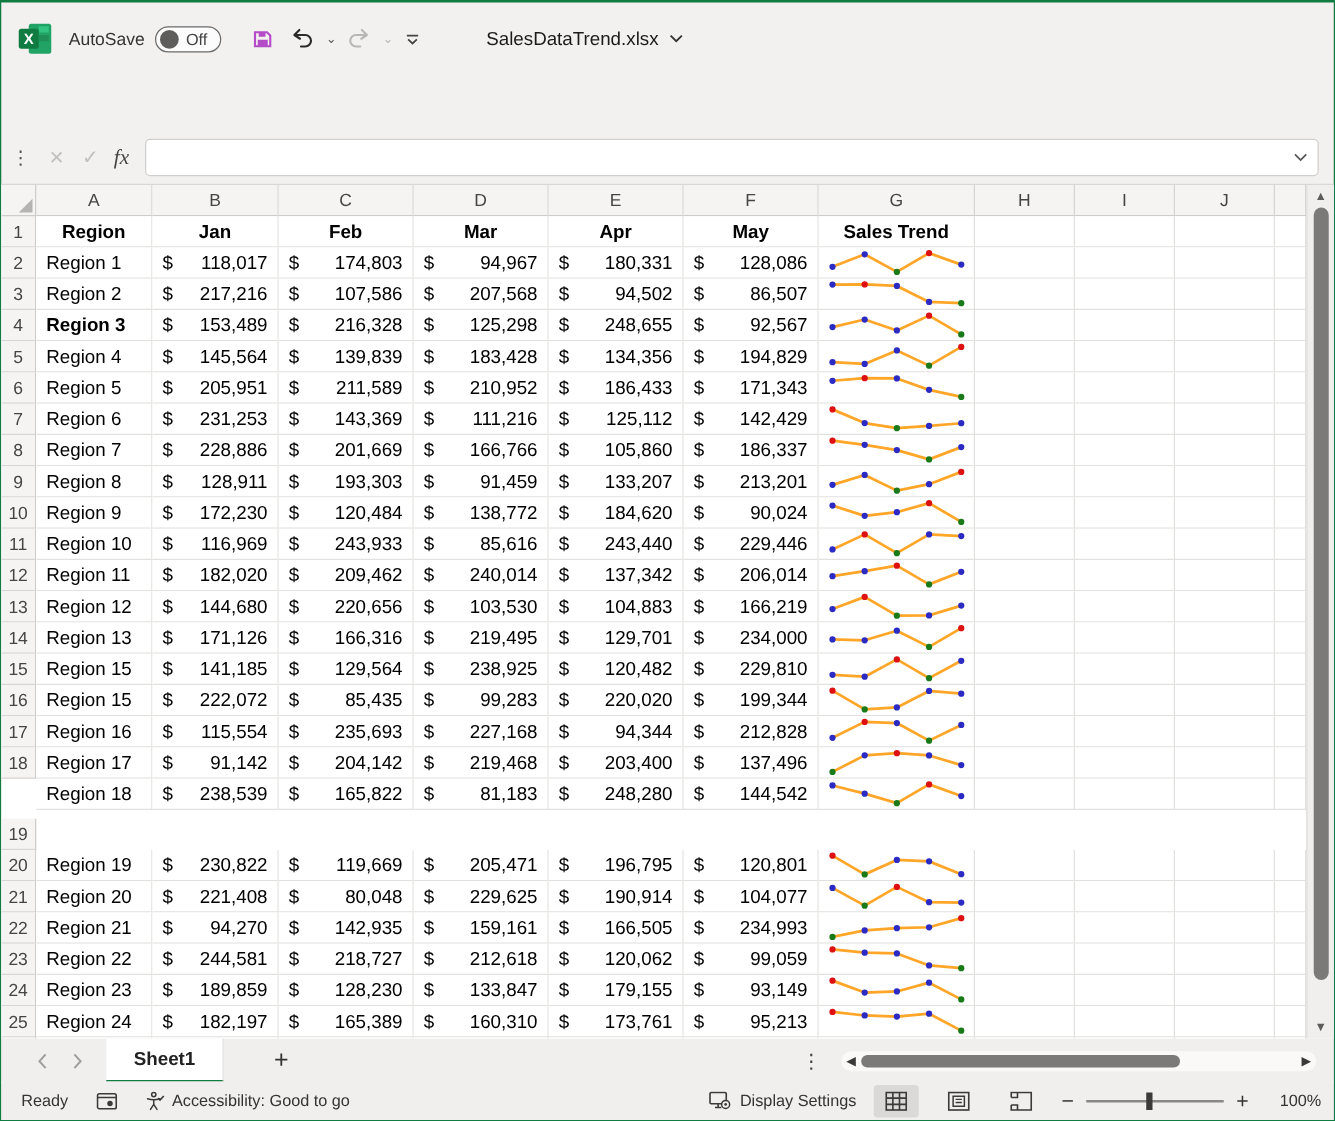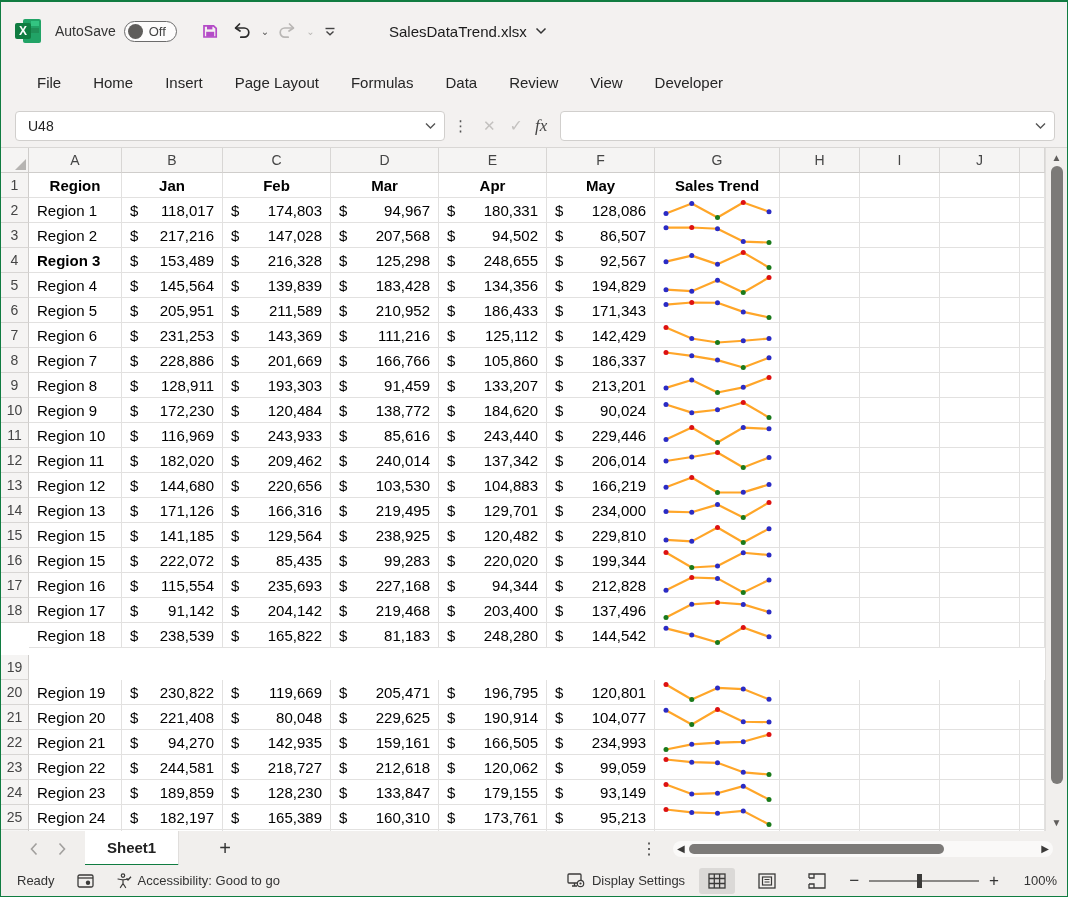--- a/index.html
+++ b/index.html
@@ -161,41 +161,23 @@
     </div>
     <div class="doc-title">
       <span>SalesDataTrend.xlsx</span>
       <svg width="12" height="8" viewBox="0 0 12 8">
         <path d="M1.5 1.5 L6 6 L10.5 1.5" fill="none" stroke="#333" stroke-width="1.5"></path>
       </svg>
     </div>
   </div>
 
   <div class="tabsrow">
-    <div class="ribbon-tabs">
-        <span class="rtab">File</span>
-        <span class="rtab">Home</span>
-        <span class="rtab">Insert</span>
-        <span class="rtab">Page Layout</span>
-        <span class="rtab">Formulas</span>
-        <span class="rtab">Data</span>
-        <span class="rtab">Review</span>
-        <span class="rtab">View</span>
-        <span class="rtab">Developer</span>
-      </div>
   </div>
 
   <div class="formularow">
-    <div class="namebox">
-      <span>U48</span>
-      <span class="grow"></span>
-      <svg width="11" height="8" viewBox="0 0 11 8">
-        <path d="M1 1.5 L5.5 6 L10 1.5" fill="none" stroke="#555" stroke-width="1.4"></path>
-      </svg>
-    </div>
     <span class="fbar-sep">⋮</span>
     <span class="fbar-x">✕</span>
     <span class="fbar-check">✓</span>
     <span class="fx">fx</span>
     <div class="formulabox">
       <span></span>
       <span class="grow"></span>
       <svg width="11" height="8" viewBox="0 0 11 8">
         <path d="M1 1.5 L5.5 6 L10 1.5" fill="none" stroke="#555" stroke-width="1.4"></path>
       </svg>
@@ -274,21 +256,21 @@
         </div>
         <div class="grow-line">
           <div class="cell rowhead" style="width: 28px;">3</div>
           <div class="cell regioncell" style="width: 93px;">Region 2</div>
           <div class="cell money" style="width: 101px;">
             <span>$</span>
             <span>217,216</span>
           </div>
           <div class="cell money" style="width: 108px;">
             <span>$</span>
-            <span>147,028</span>
+            <span>107,586</span>
           </div>
           <div class="cell money" style="width: 108px;">
             <span>$</span>
             <span>207,568</span>
           </div>
           <div class="cell money" style="width: 108px;">
             <span>$</span>
             <span>94,502</span>
           </div>
           <div class="cell money" style="width: 108px;">

